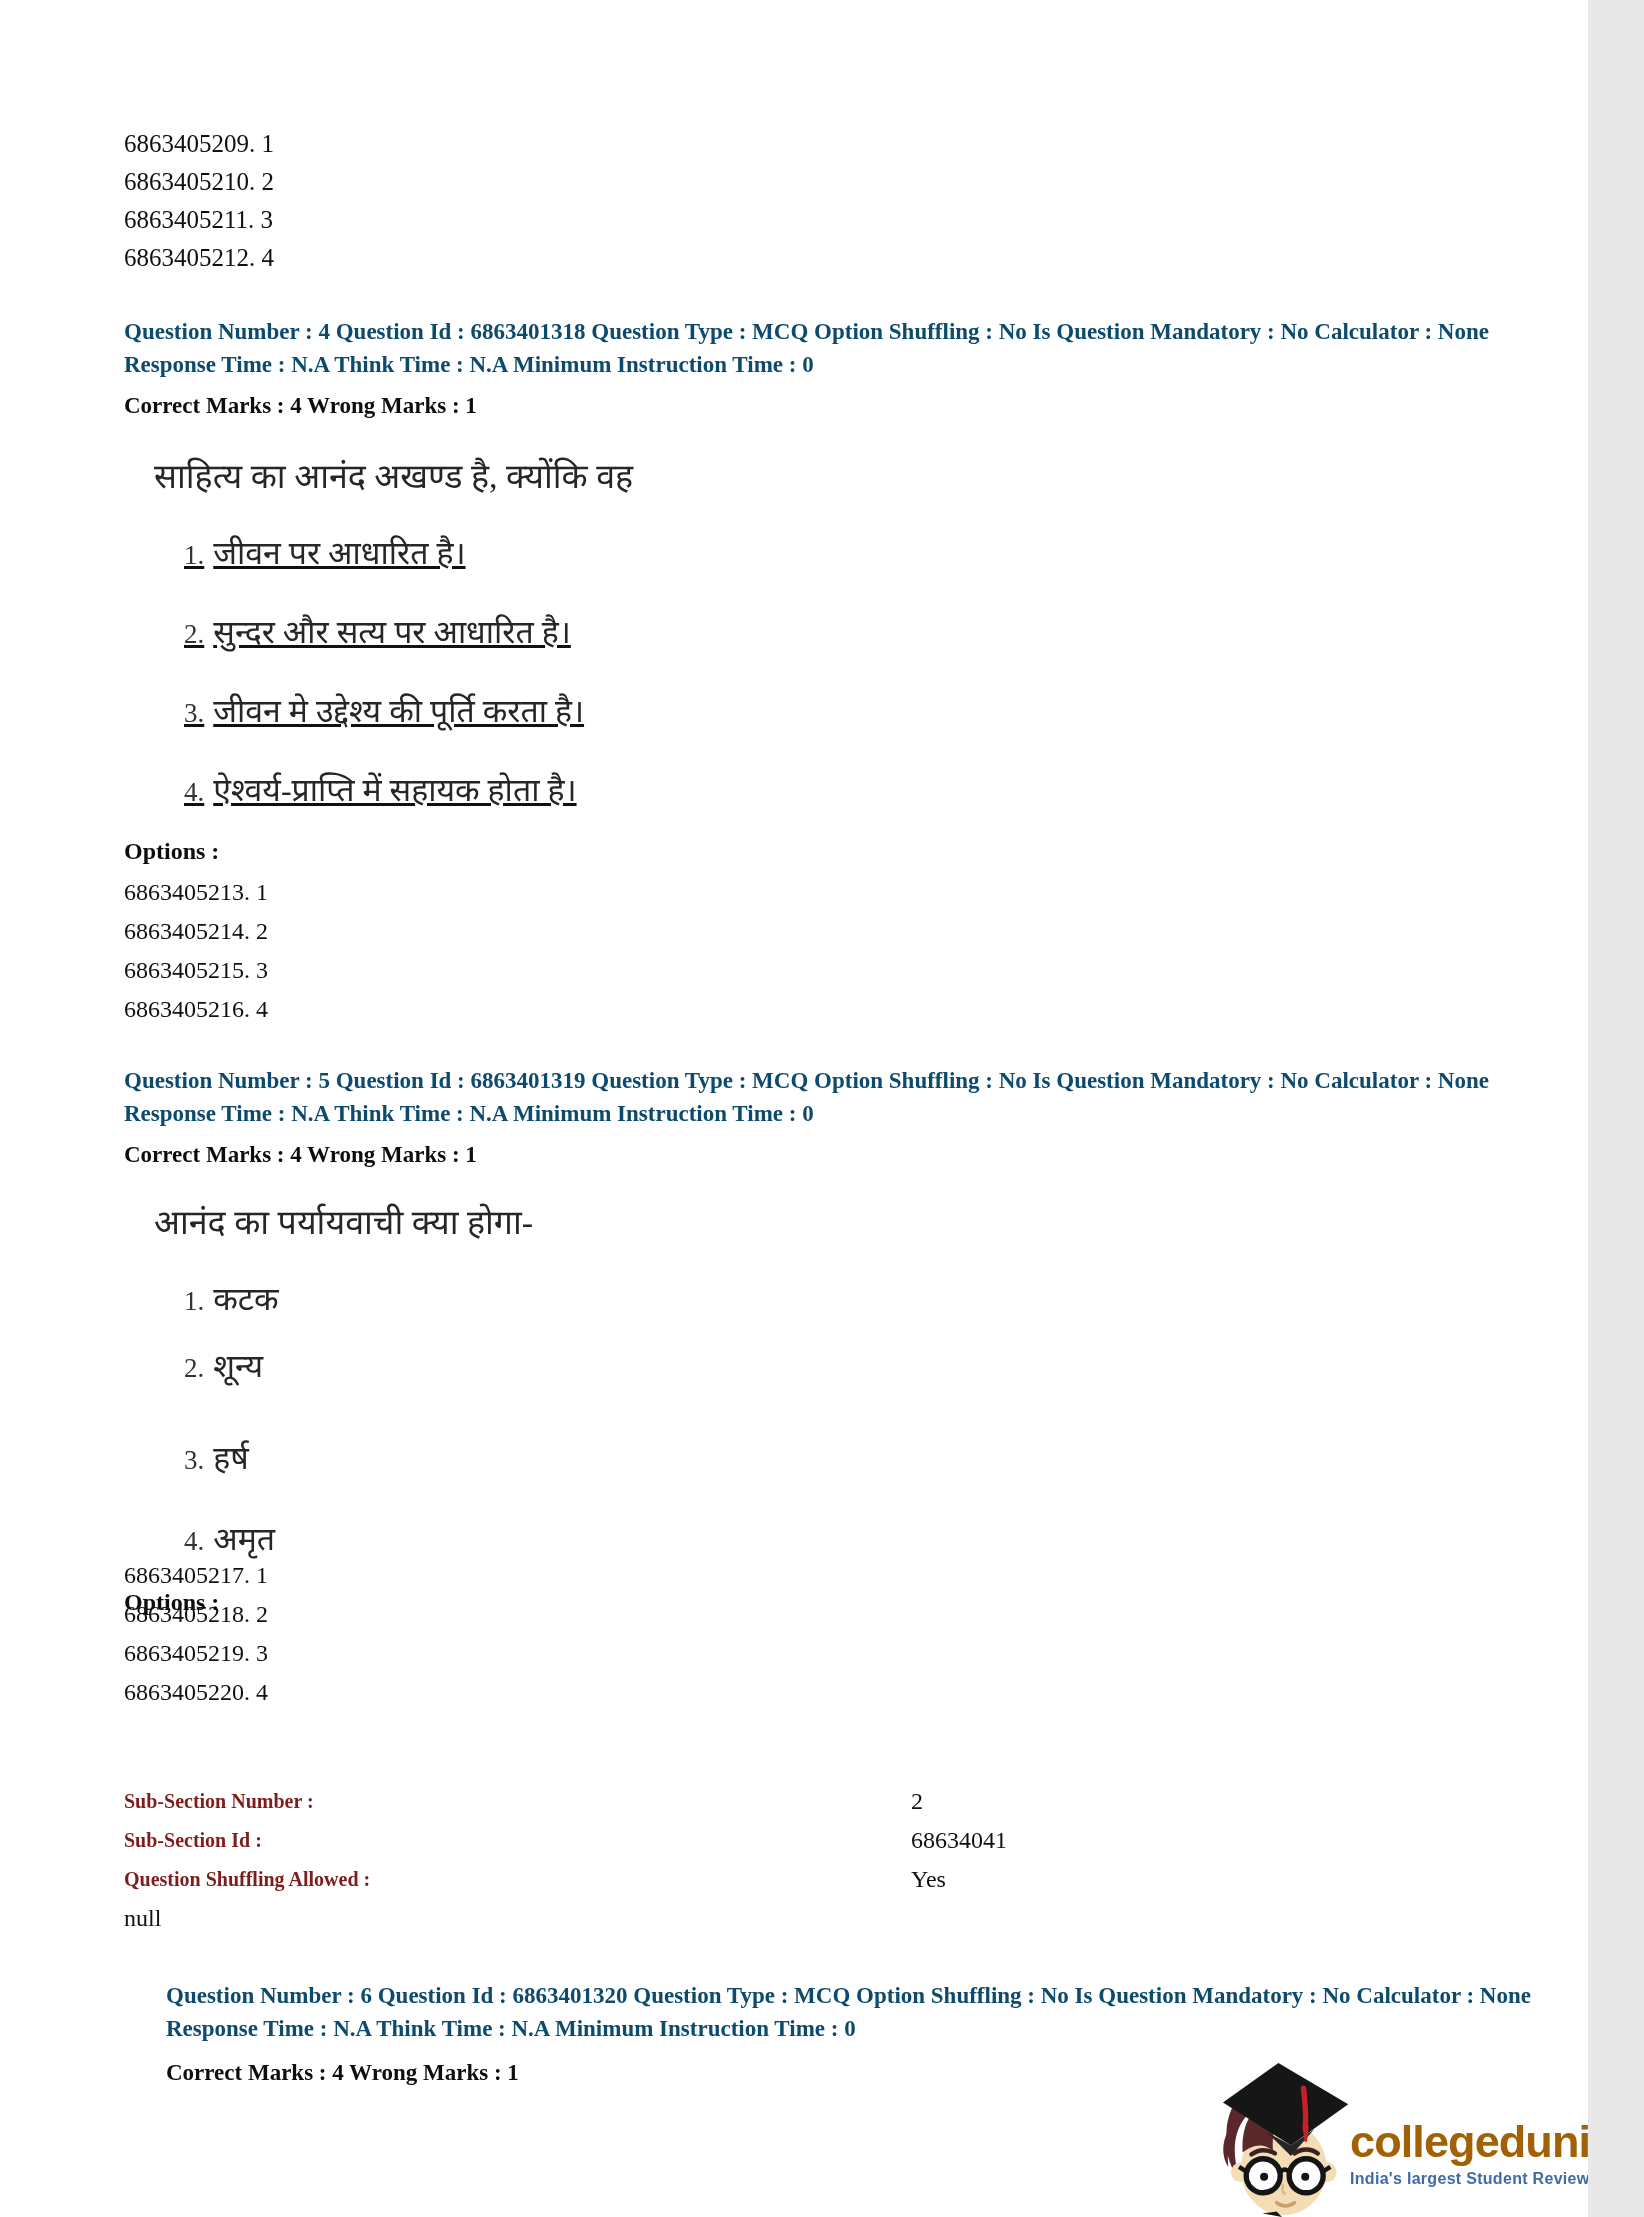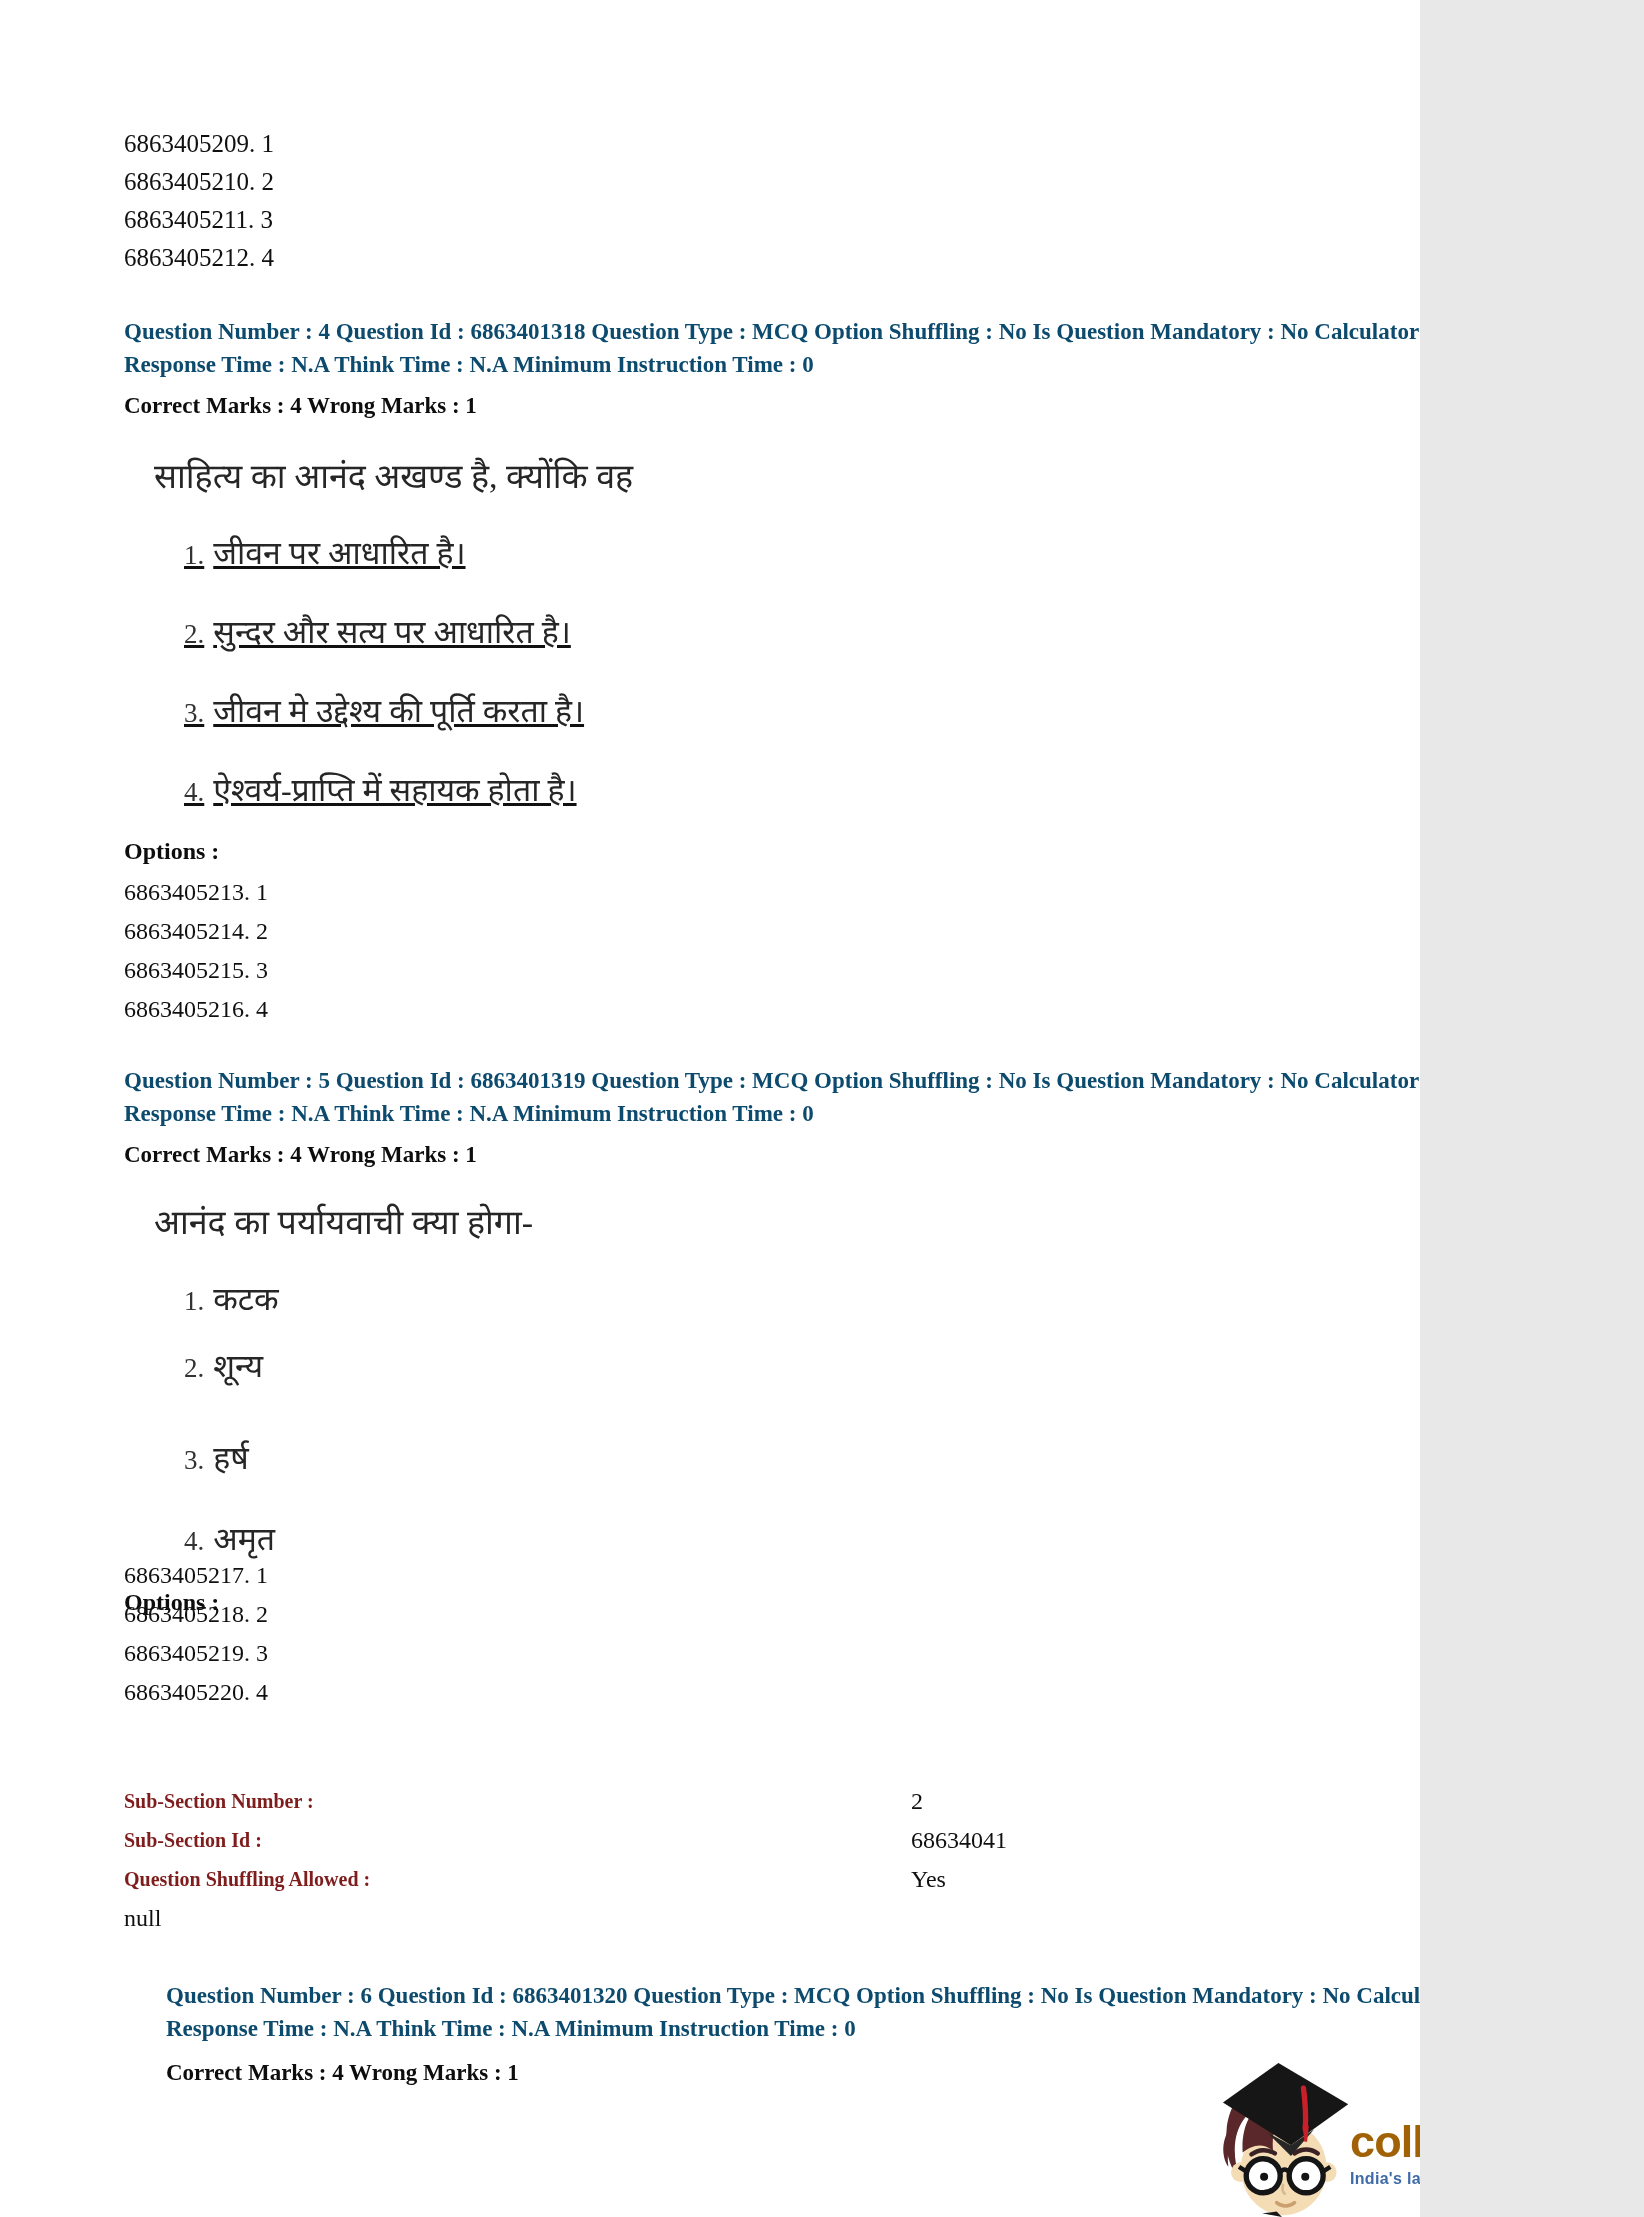--- a/index.html
+++ b/index.html
@@ -1,19 +1,19 @@
 <!DOCTYPE html>
 <html style="font-size:14.3px"><head>
 <meta charset="utf-8">
 <style>
   * { margin:0; padding:0; box-sizing:border-box; }
   html,body { background:#e8e8e8; }
   .page {
     position:relative;
-    width:1420px; height:2217px;
+    width:1588px; height:2217px;
     background:#ffffff;
     overflow:hidden;
     font-family:"Liberation Serif", serif;
     color:#111111;
   }
   .abs { position:absolute; }
 
   .id-lines { left:124px; font-size:25px; line-height:38px; color:#101010; }
   .meta-block { left:124px; width:1460px; }
   .meta-text { font-weight:bold; font-size:23px; line-height:33px; max-width:1451px; color:#0c4a6e; }

